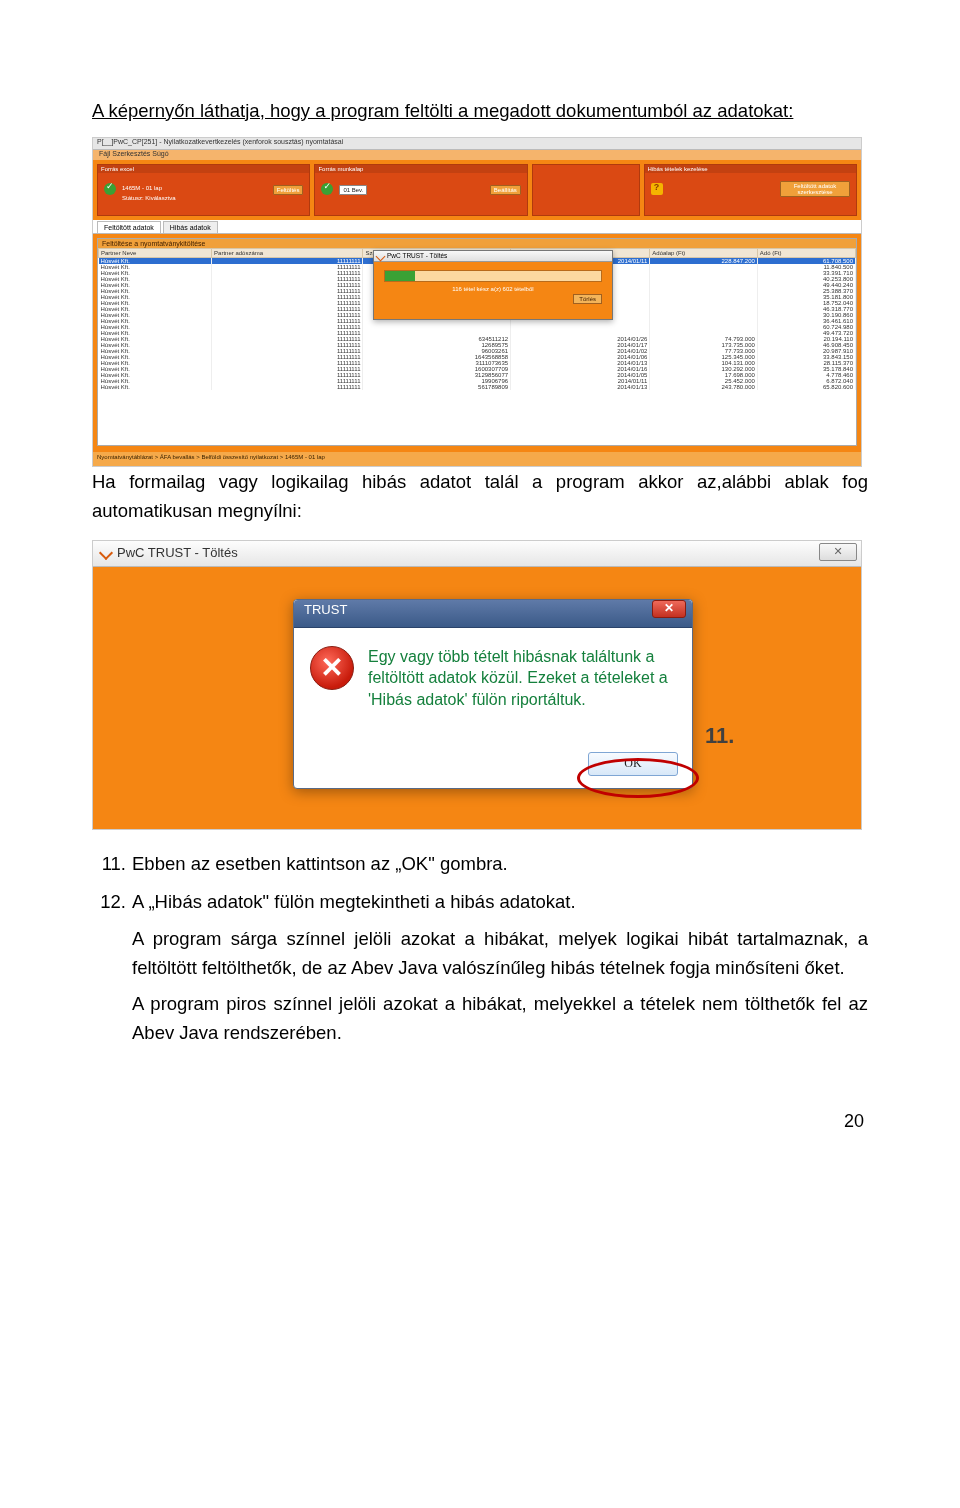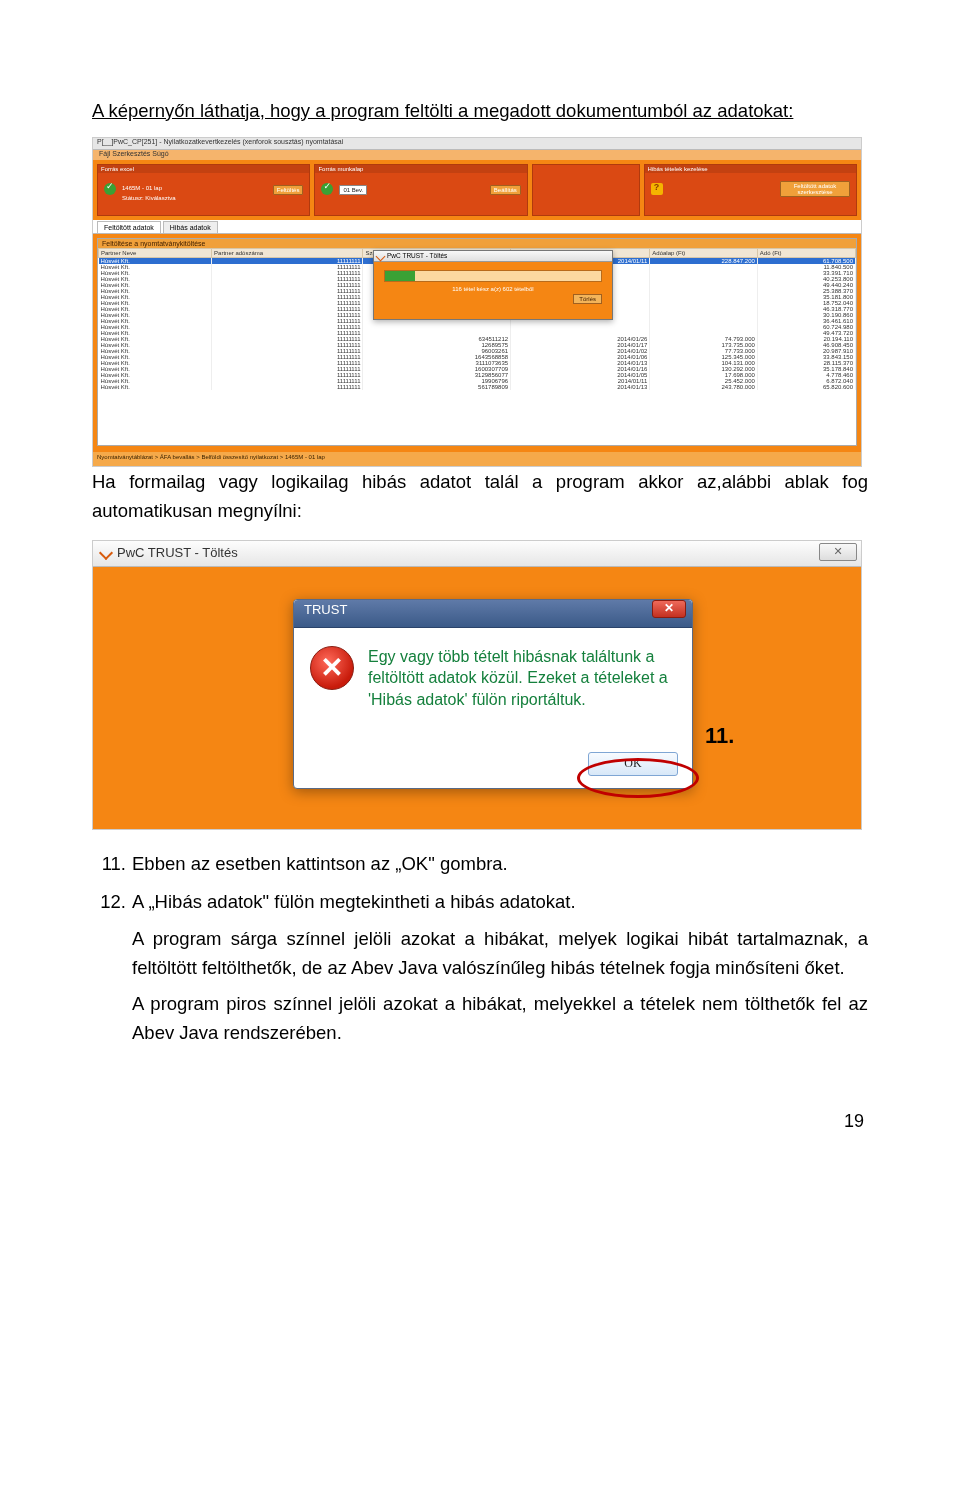--- a/index.html
+++ b/index.html
@@ -328,21 +328,21 @@
     border-radius: 3px;
     font-size: 12px;
     color: #222;
     display:flex;align-items:center;justify-content:center;
     position: relative;
     z-index: 2;
   }
   .shot2 .callout-num {
     position: absolute;
     left: 612px; top: 178px;
-    color: #000000;
+    color: #404040;
     font-size: 22px;
     font-weight: bold;
     z-index: 5;
   }
   .shot2 .ring {
     position: absolute;
     left: 484px; top: 217px;
     width: 122px; height: 40px;
     border: 3px solid #c00000;
     border-radius: 50%;
@@ -659,14 +659,14 @@
     <li>
       <span>Ebben az esetben kattintson az „OK" gombra.</span>
     </li>
     <li>
       <span>A „Hibás adatok" fülön megtekintheti a hibás adatokat.</span>
       <div class="sub">A program sárga színnel jelöli azokat a hibákat, melyek logikai hibát tartalmaznak, a feltöltött feltölthetők, de az Abev Java valószínűleg hibás tételnek fogja minősíteni őket.</div>
       <div class="sub">A program piros színnel jelöli azokat a hibákat, melyekkel a tételek nem tölthetők fel az Abev Java rendszerében.</div>
     </li>
   </ol>
 
-  <div class="pagenum">19</div>
+  <div class="pagenum">20</div>
 </div>
 
 </body></html>

